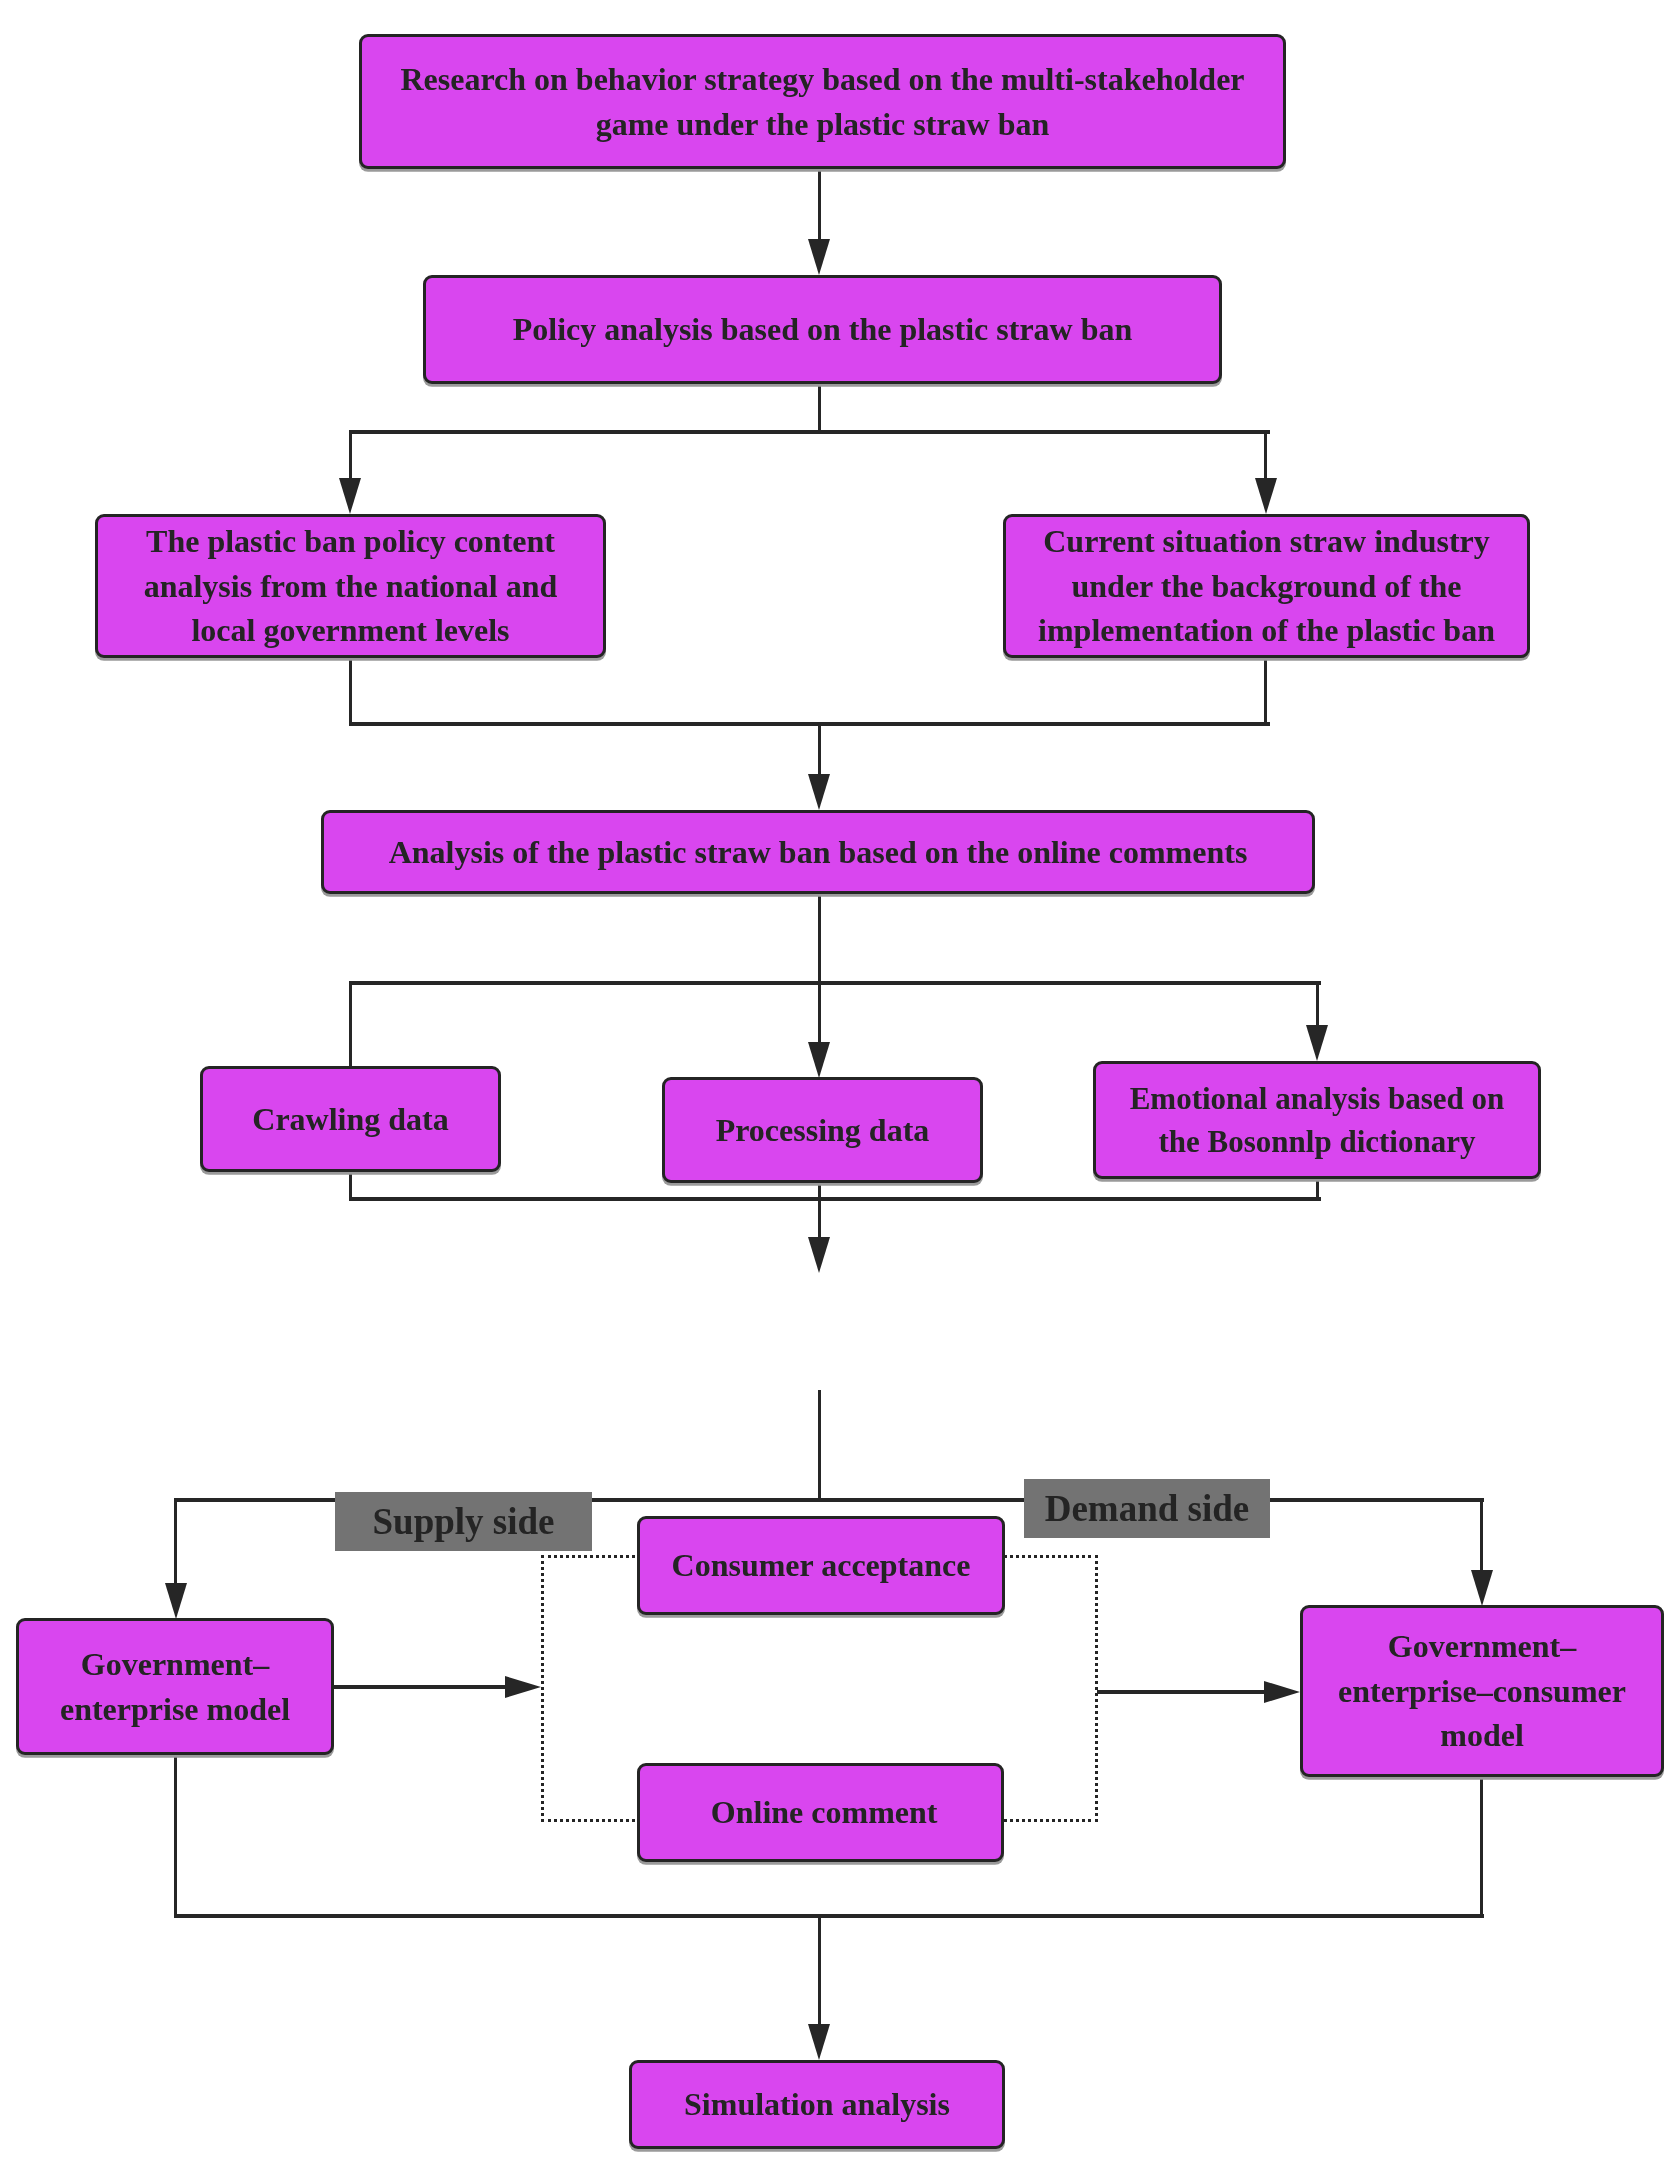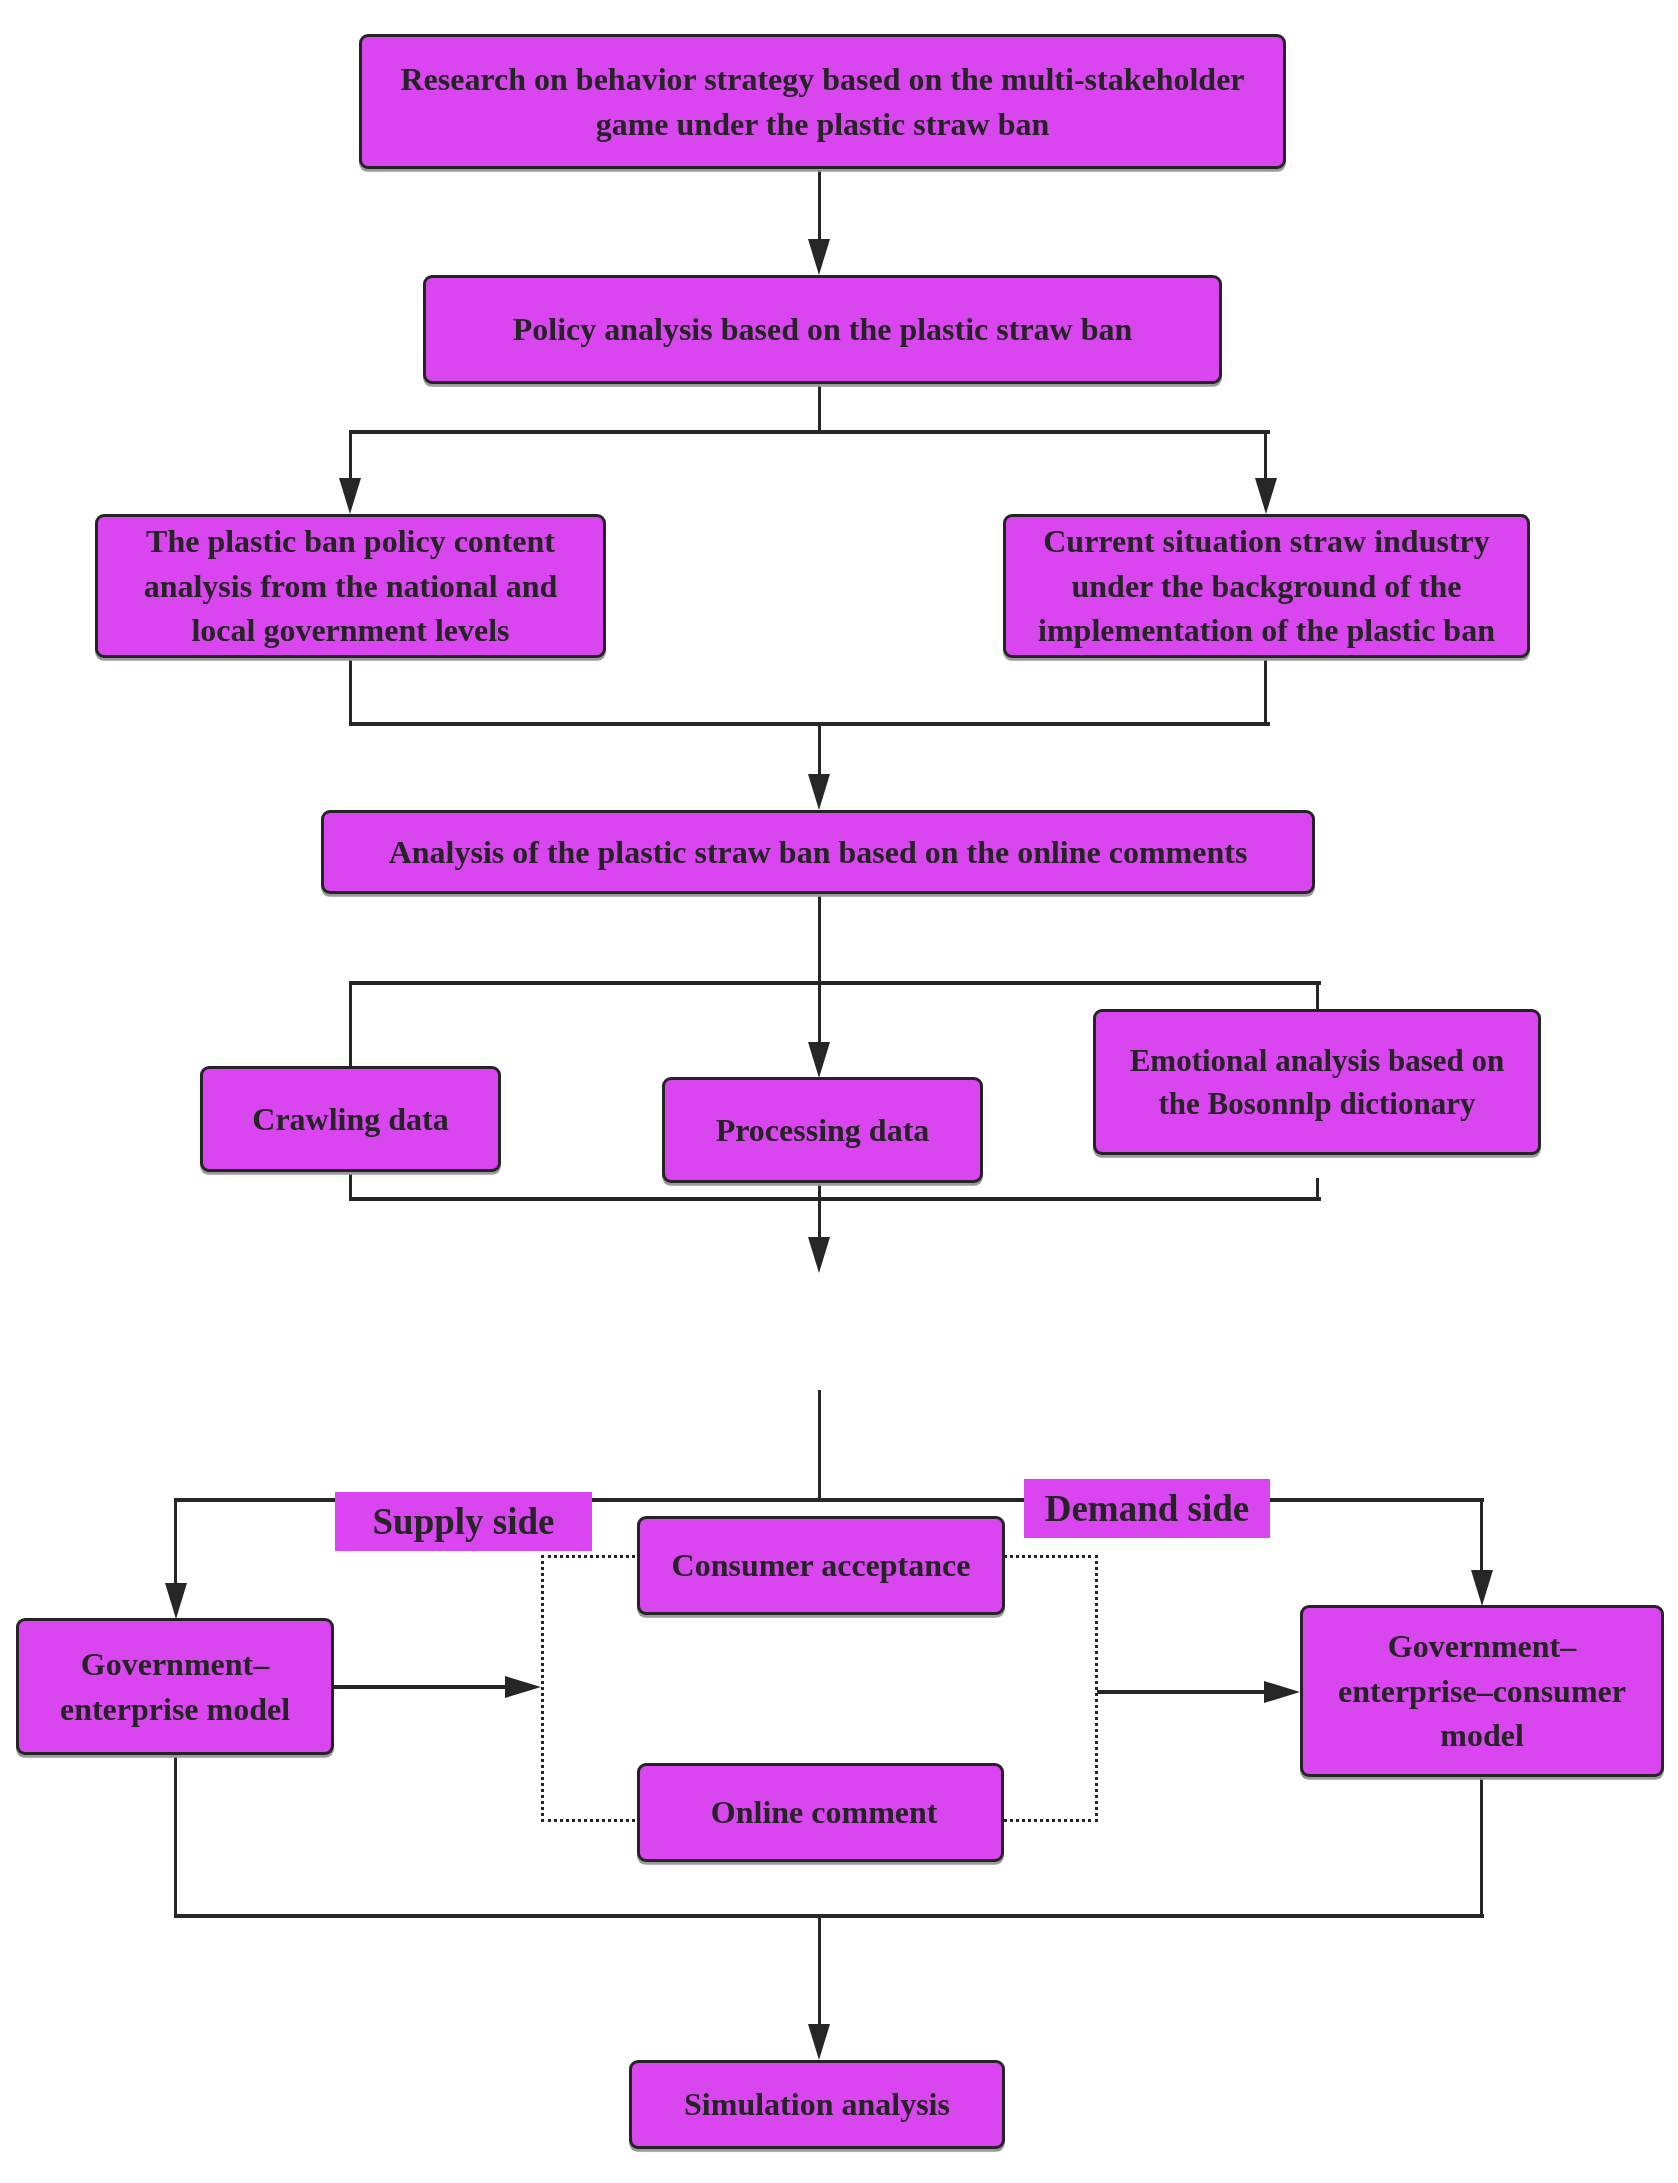--- a/index.html
+++ b/index.html
@@ -47,36 +47,36 @@
   }
   .dotted-rect{
     position:absolute;
     box-sizing:border-box;
     border:3.9px dotted #242424;
     background:transparent;
     z-index:2;
   }
   .side-label{
     position:absolute;
-    background:#d946ef;
+    background:#737373;
     display:flex;align-items:center;justify-content:center;
     font-weight:bold;font-size:37px;
     z-index:4;
     white-space:nowrap;
   }
 
   
   #box-research   {left:359px;  top:34px;   width:927px; height:135px;}
   #box-policy     {left:423px;  top:275px;  width:799px; height:109px;}
   #box-content    {left:95px;  top:514px;  width:511px;  height:144px;}
   #box-current    {left:1003px; top:514px;  width:527px;  height:144px;}
   #box-analysis   {left:321px;  top:810px; width:994px; height:84px; padding:0 5.6px;}
   #box-crawling   {left:200px;  top:1066px; width:301px;  height:106px;}
   #box-processing {left:662px; top:1077px; width:321px;  height:106px;}
-  #box-emotional  {left:1093px; top:1009px; width:448px;  height:146px; font-size:31px;}
+  #box-emotional  {left:1093px; top:1061px; width:448px;  height:118px; font-size:31px;}
   #box-game       {left:453px;  top:1273px; width:729px; height:117px; padding:0 56px;}
   #box-gov-ent    {left:16px;   top:1618px; width:318px;  height:137px;}
   #box-gov-ent-con{left:1300px; top:1605px; width:364px;  height:172px; padding:5.6px 22px;}
   #box-consumer   {left:637px; top:1516px; width:368px;  height:99px;}
   #box-online     {left:637px; top:1763px; width:367px;  height:99px;padding-left:24px;}
   #box-simulation {left:629px; top:2060px; width:376px;  height:89px;}
 
   
   #dotted-boundary{left:541px; top:1555px; width:557px; height:267px;}
 

